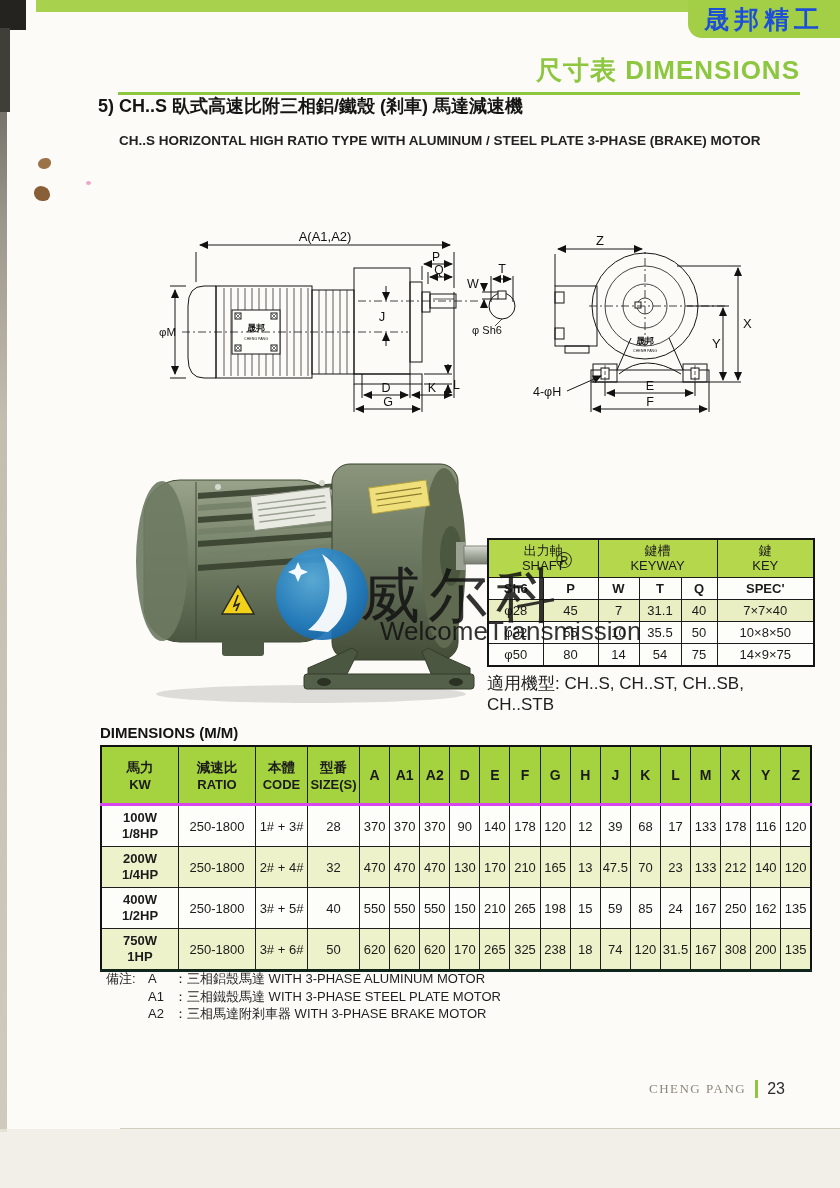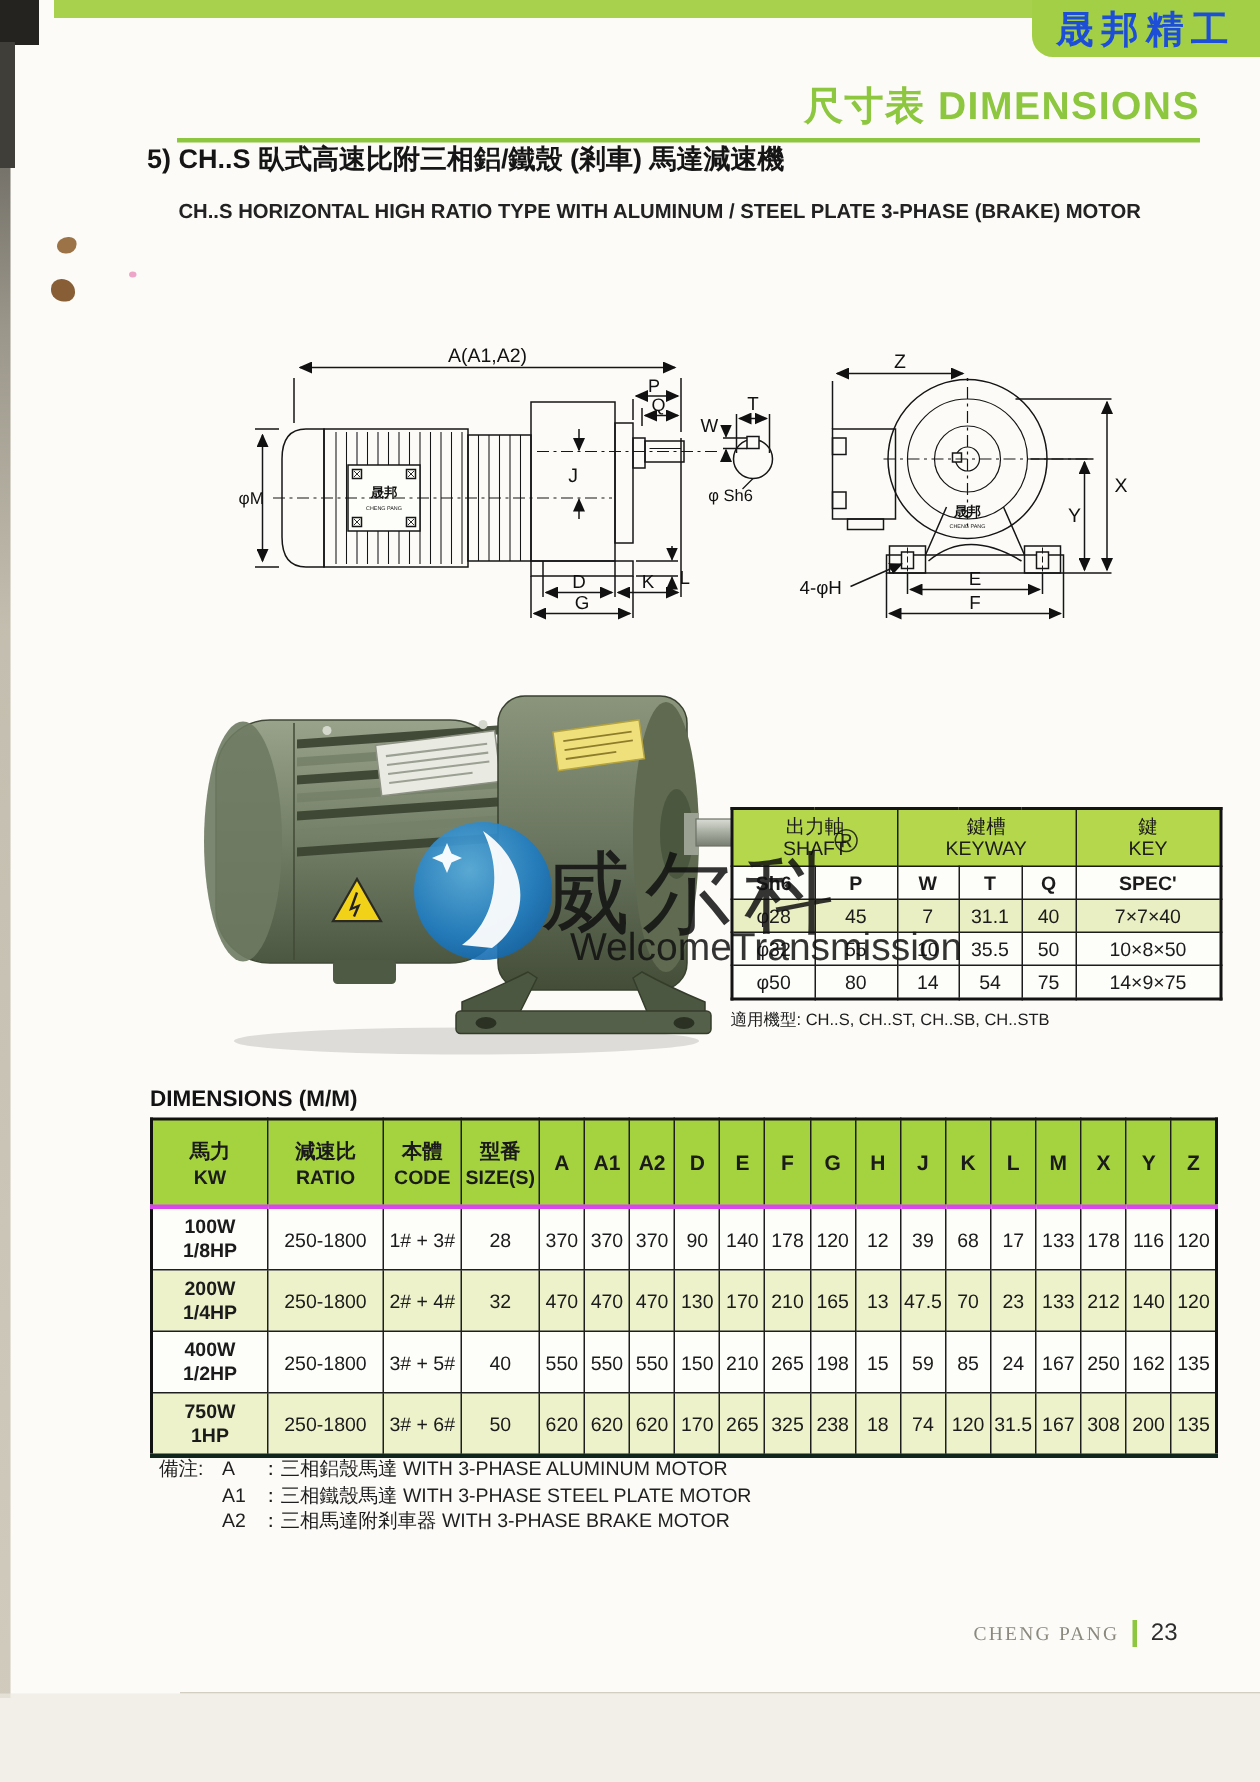--- a/index.html
+++ b/index.html
@@ -35,21 +35,21 @@
   
   .shaft-wrap{position:absolute;left:487px;top:538px;width:326px;z-index:3;}
   table{border-collapse:collapse;}
   .shaft-table{width:326px;table-layout:fixed;border:2px solid #141414;}
   .shaft-table td,.shaft-table th{border:1px solid #1c1c1c;text-align:center;padding:0;font-size:13px;}
   .shaft-table .t-title{background:#b5d74c;font-weight:bold;height:23px;font-size:13.5px;}
   .shaft-table .t-group{background:#b5d74c;height:37px;font-weight:normal;line-height:1.15;}
   .shaft-table .t-sub th{height:21px;font-weight:bold;background:#fdfdf9;}
   .shaft-table tbody td{height:21px;background:#fdfdf9;}
   .shaft-table tbody tr.tint td{background:#e9efc2;}
-  .shaft-note{margin-top:5px;font-size:11px;color:#1d1d1d;}
+  .shaft-note{margin-top:5px;font-size:17px;color:#1d1d1d;}
   
   .dims-title{position:absolute;left:100px;top:724px;font-size:15px;font-weight:bold;color:#131313;}
   .dims-wrap{position:absolute;left:100px;top:745px;}
   .dims-table{width:712px;table-layout:fixed;border:2px solid #121212;border-bottom:3px solid #10251c;}
   .dims-table th,.dims-table td{border:1px solid #1e1e1e;text-align:center;padding:0;}
   .dims-table thead th{background:#a5d23f;height:56px;font-weight:bold;border-bottom:3px solid #13302а;}
   .dims-table thead th{border-bottom:3px solid #d946ef;}
   .dims-table thead .zh{display:block;font-size:13.5px;}
   .dims-table thead .en{display:block;font-size:13px;}
   .dims-table thead .letter{font-size:14px;}

